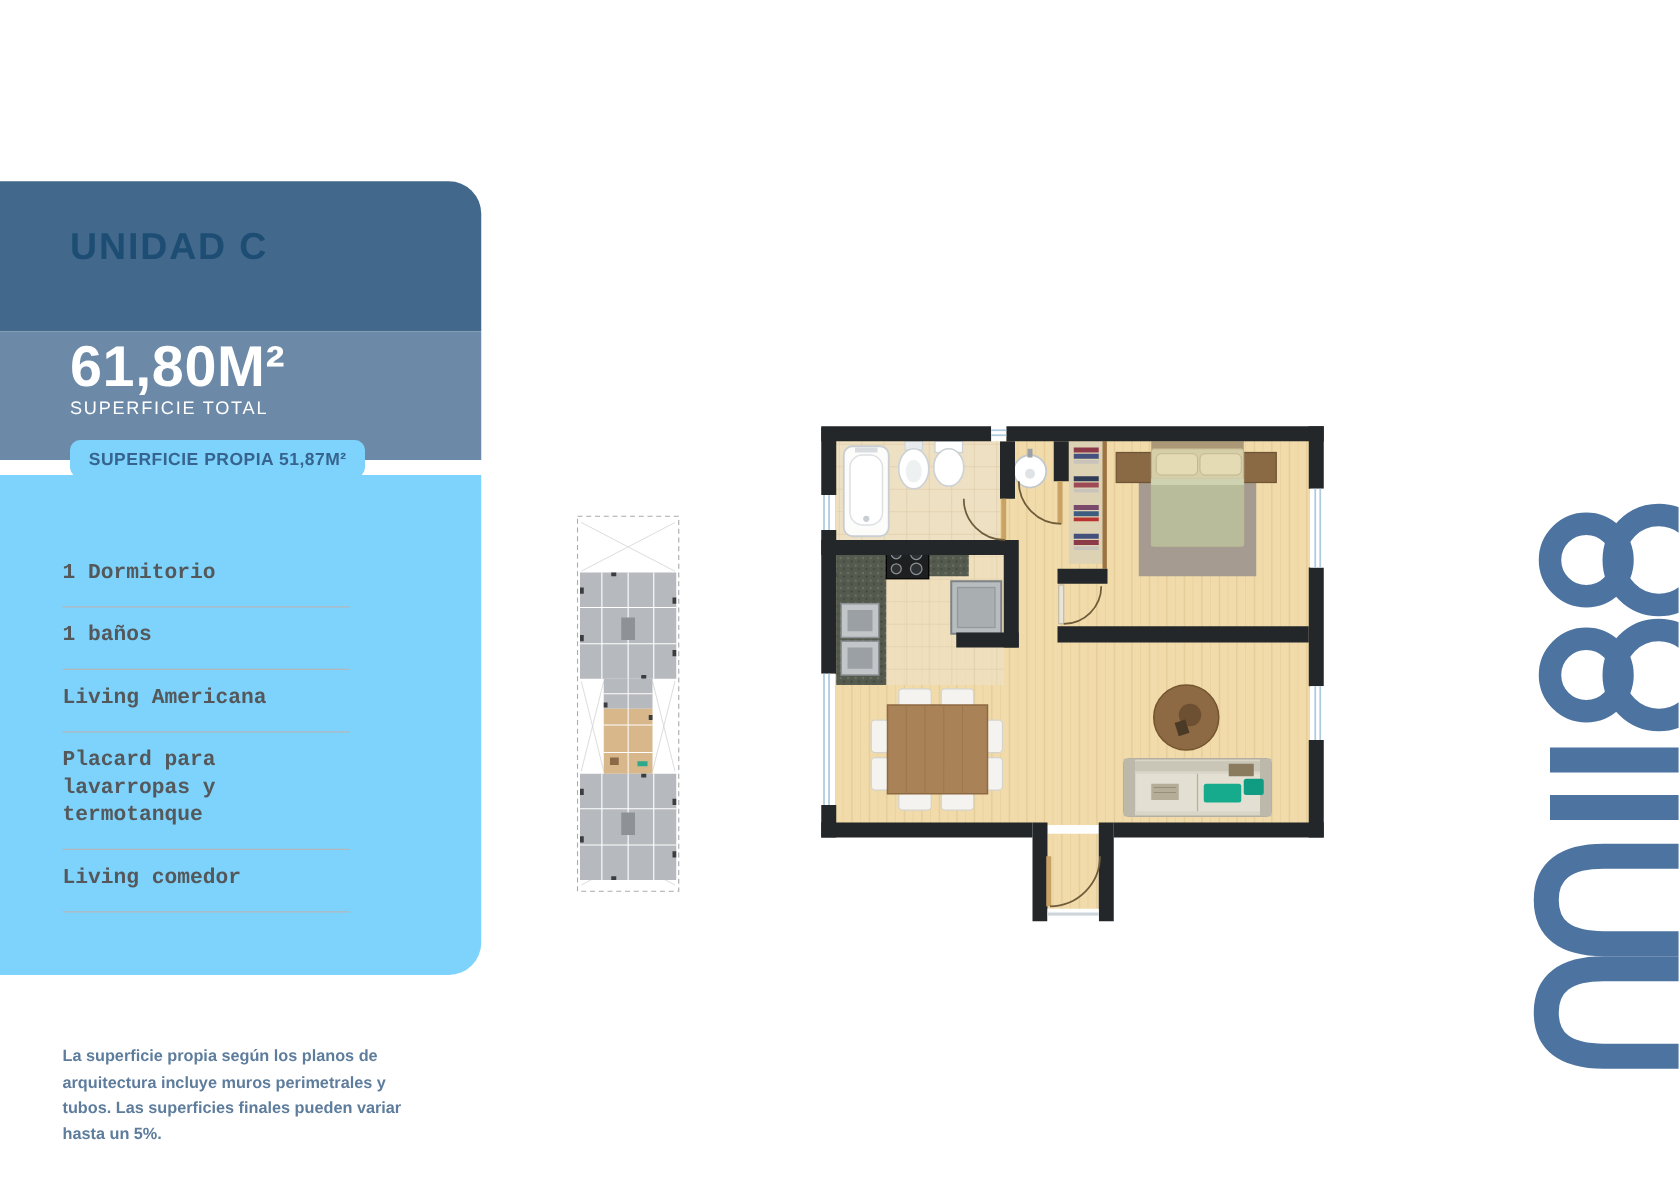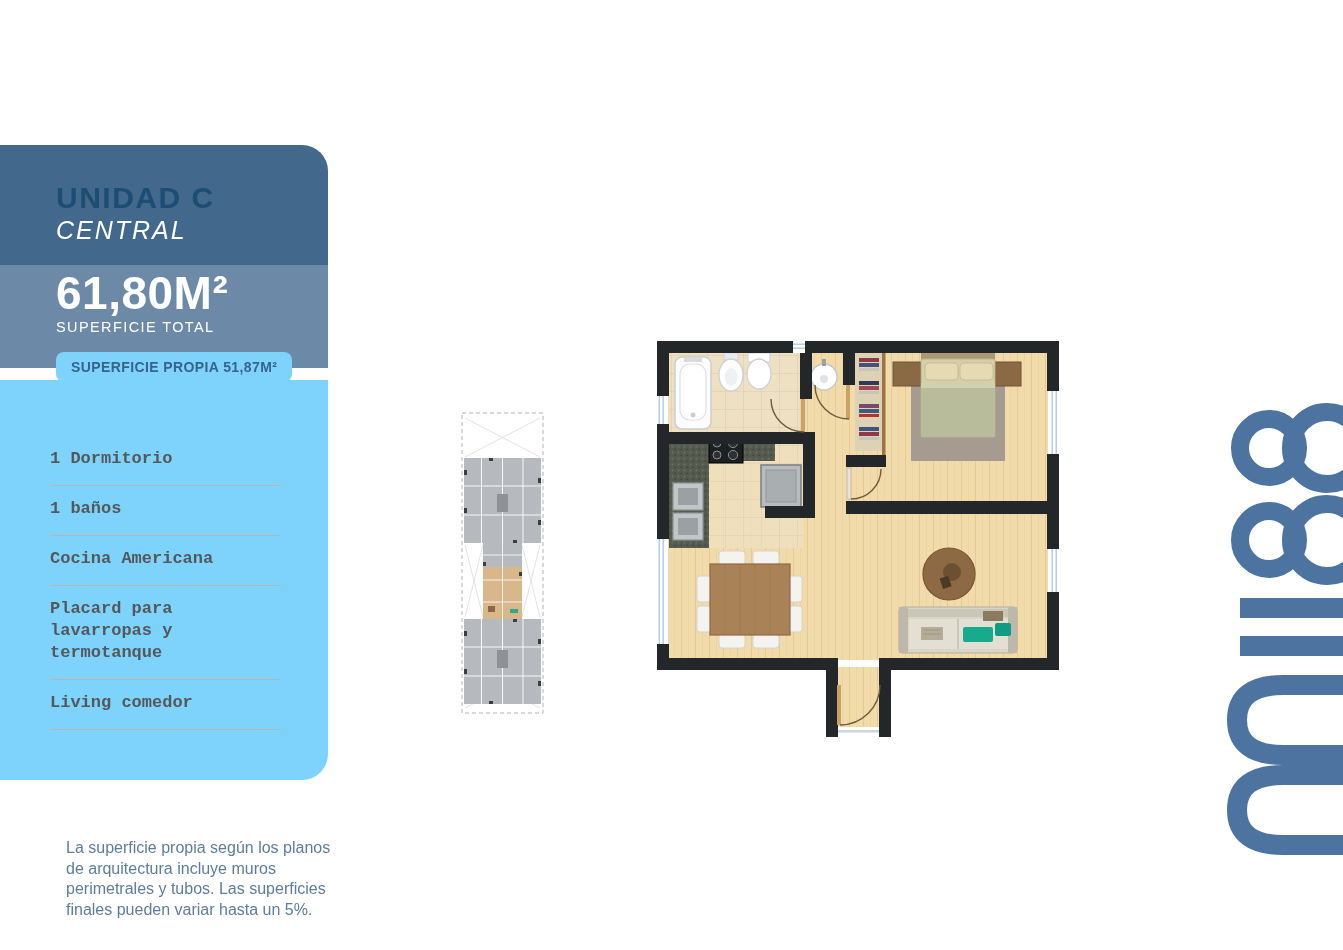--- a/index.html
+++ b/index.html
@@ -1,21 +1,21 @@
 <!DOCTYPE html>
 <html><head>
 <meta charset="utf-8">
 <style>
   html,body{margin:0;padding:0;background:#fff;}
   .page{
     position:relative;width:1343px;height:950px;background:#fff;overflow:hidden;
     font-family:"Liberation Sans","DejaVu Sans",sans-serif;
   }
   
-  .unit-card{position:absolute;left:0;top:145px;width:328px;height:623px;}
+  .unit-card{position:absolute;left:0;top:145px;width:385px;height:623px;}
   .card-header{
     position:absolute;left:0;top:0;width:100%;height:120px;
     background:#42688C;border-radius:0 26px 0 0;box-sizing:border-box;padding:36px 0 0 56px;
   }
   .card-title{margin:0;font-size:30px;font-weight:bold;letter-spacing:1.5px;color:#1D4D73;line-height:34px;}
   .card-subtitle{font-size:25px;font-style:italic;font-weight:500;letter-spacing:2px;color:#FFFFFF;line-height:30px;}
   .card-band{
     position:absolute;left:0;top:120px;width:100%;height:103px;background:#6C8AA7;
     box-sizing:border-box;padding:4px 0 0 56px;
   }
@@ -30,51 +30,50 @@
     border-radius:0 0 26px 0;box-sizing:border-box;font-family:Liberation Mono, monospace;
   }
   .features{list-style:none;margin:56px 0 0 50px;padding:0;width:230px;}
   .features li{
     padding:12px 0 15px 0;border-bottom:1px solid #B4B7BA;
     font-size:17px;font-weight:600;color:#55585A;line-height:22px;
   }
   
   .disclaimer{
     position:absolute;left:50px;top:822px;width:276px;
-    font-size:16px;line-height:20.5px;color:#5E7D9D;font-weight:400;margin-left:16px;
+    font-size:13px;line-height:20.5px;color:#5E7D9D;font-weight:700;
   }
   
   .locator-plan{position:absolute;left:461px;top:412px;width:83px;height:302px;}
   .main-plan{position:absolute;left:653px;top:337px;width:410px;height:412px;}
   
   .logo-wrap{
     position:absolute;left:1055px;top:550px;width:470px;height:150px;
     transform:rotate(-90deg);
   }
 </style>
 </head>
 <body>
 
 <div class="page">
 
   <section class="unit-card">
     <div class="card-header">
       <h1 class="card-title">UNIDAD C</h1>
-      <div class="card-subtitle">CENTRAL</div>
     </div>
     <div class="card-band">
       <div class="area-value">61,80M²</div>
       <div class="area-label">SUPERFICIE TOTAL</div>
       <div class="area-badge">SUPERFICIE PROPIA 51,87M²</div>
     </div>
     <div class="card-body">
       <ul class="features">
         <li>1 Dormitorio</li>
         <li>1 baños</li>
-        <li>Cocina Americana</li>
+        <li>Living Americana</li>
         <li>Placard para lavarropas y termotanque</li>
         <li>Living comedor</li>
       </ul>
     </div>
   </section>
 
   <p class="disclaimer">La superficie propia según los planos de arquitectura incluye muros perimetrales y tubos. Las superficies finales pueden variar hasta un 5%.</p>
 
   <svg class="locator-plan" viewBox="0 0 83 302">
     <rect x="1" y="1" width="81" height="300" fill="#ffffff" stroke="#A7ACB0" stroke-width="0.9" stroke-dasharray="4 3"></rect>

